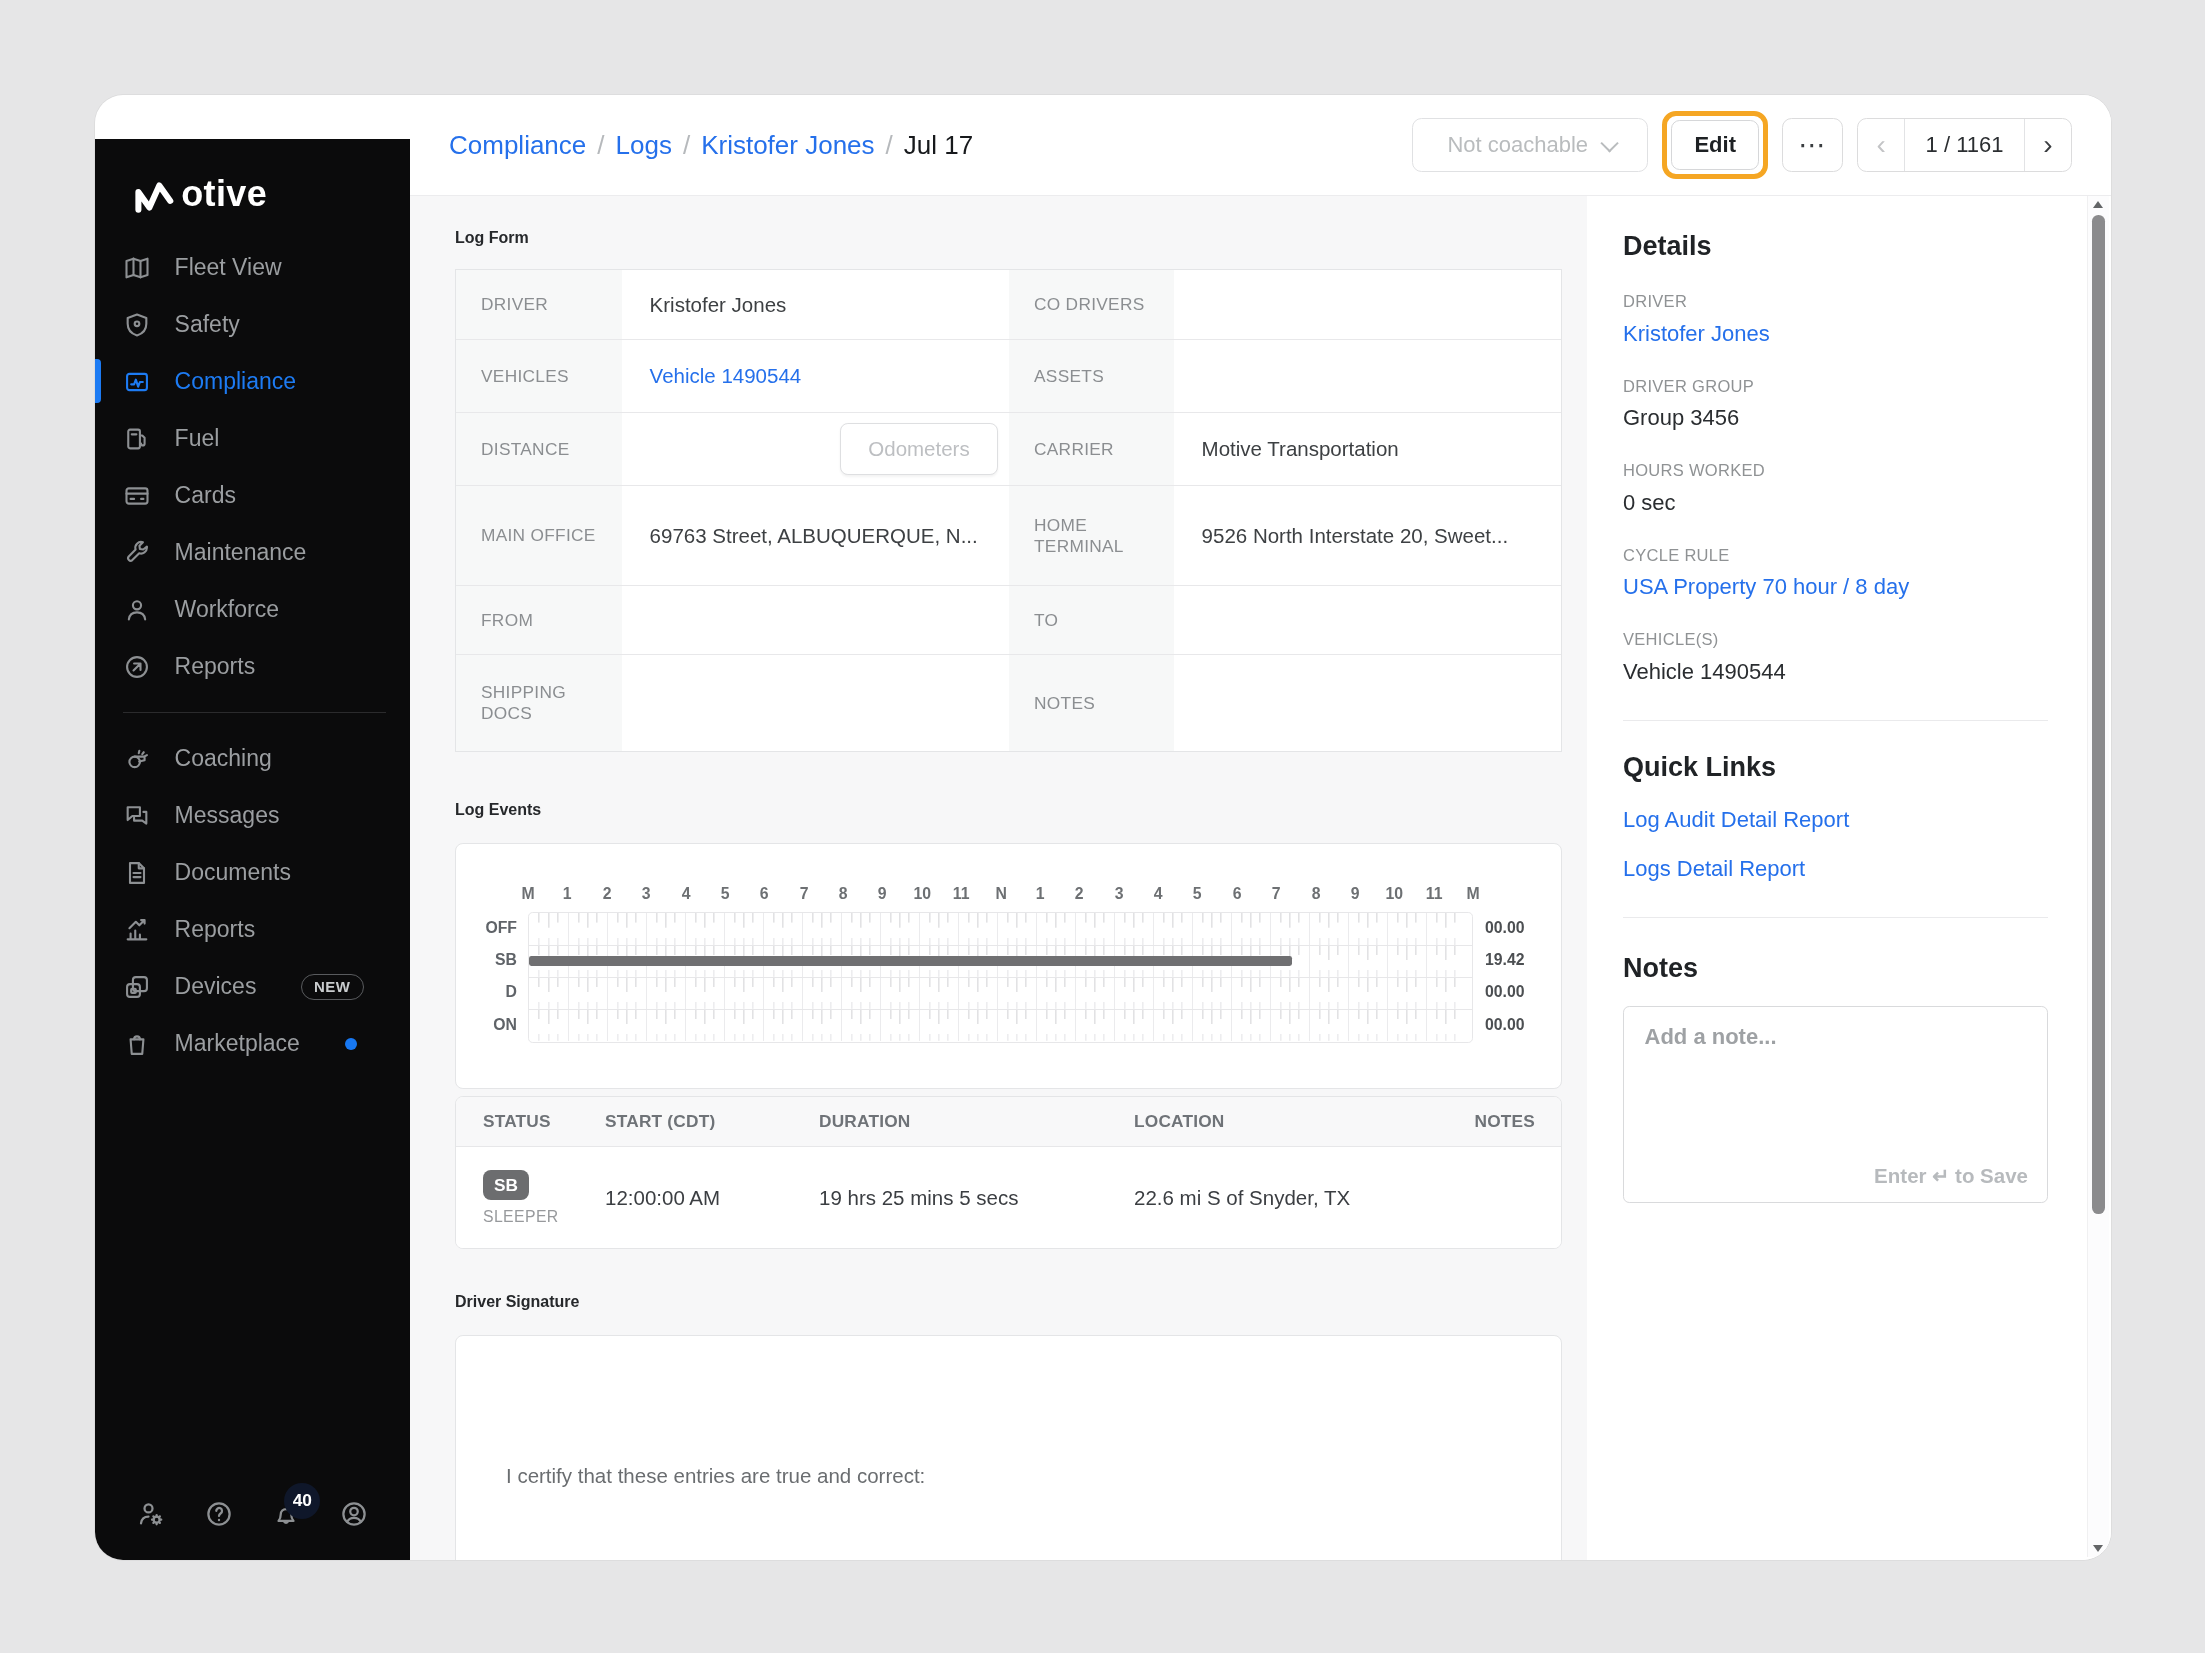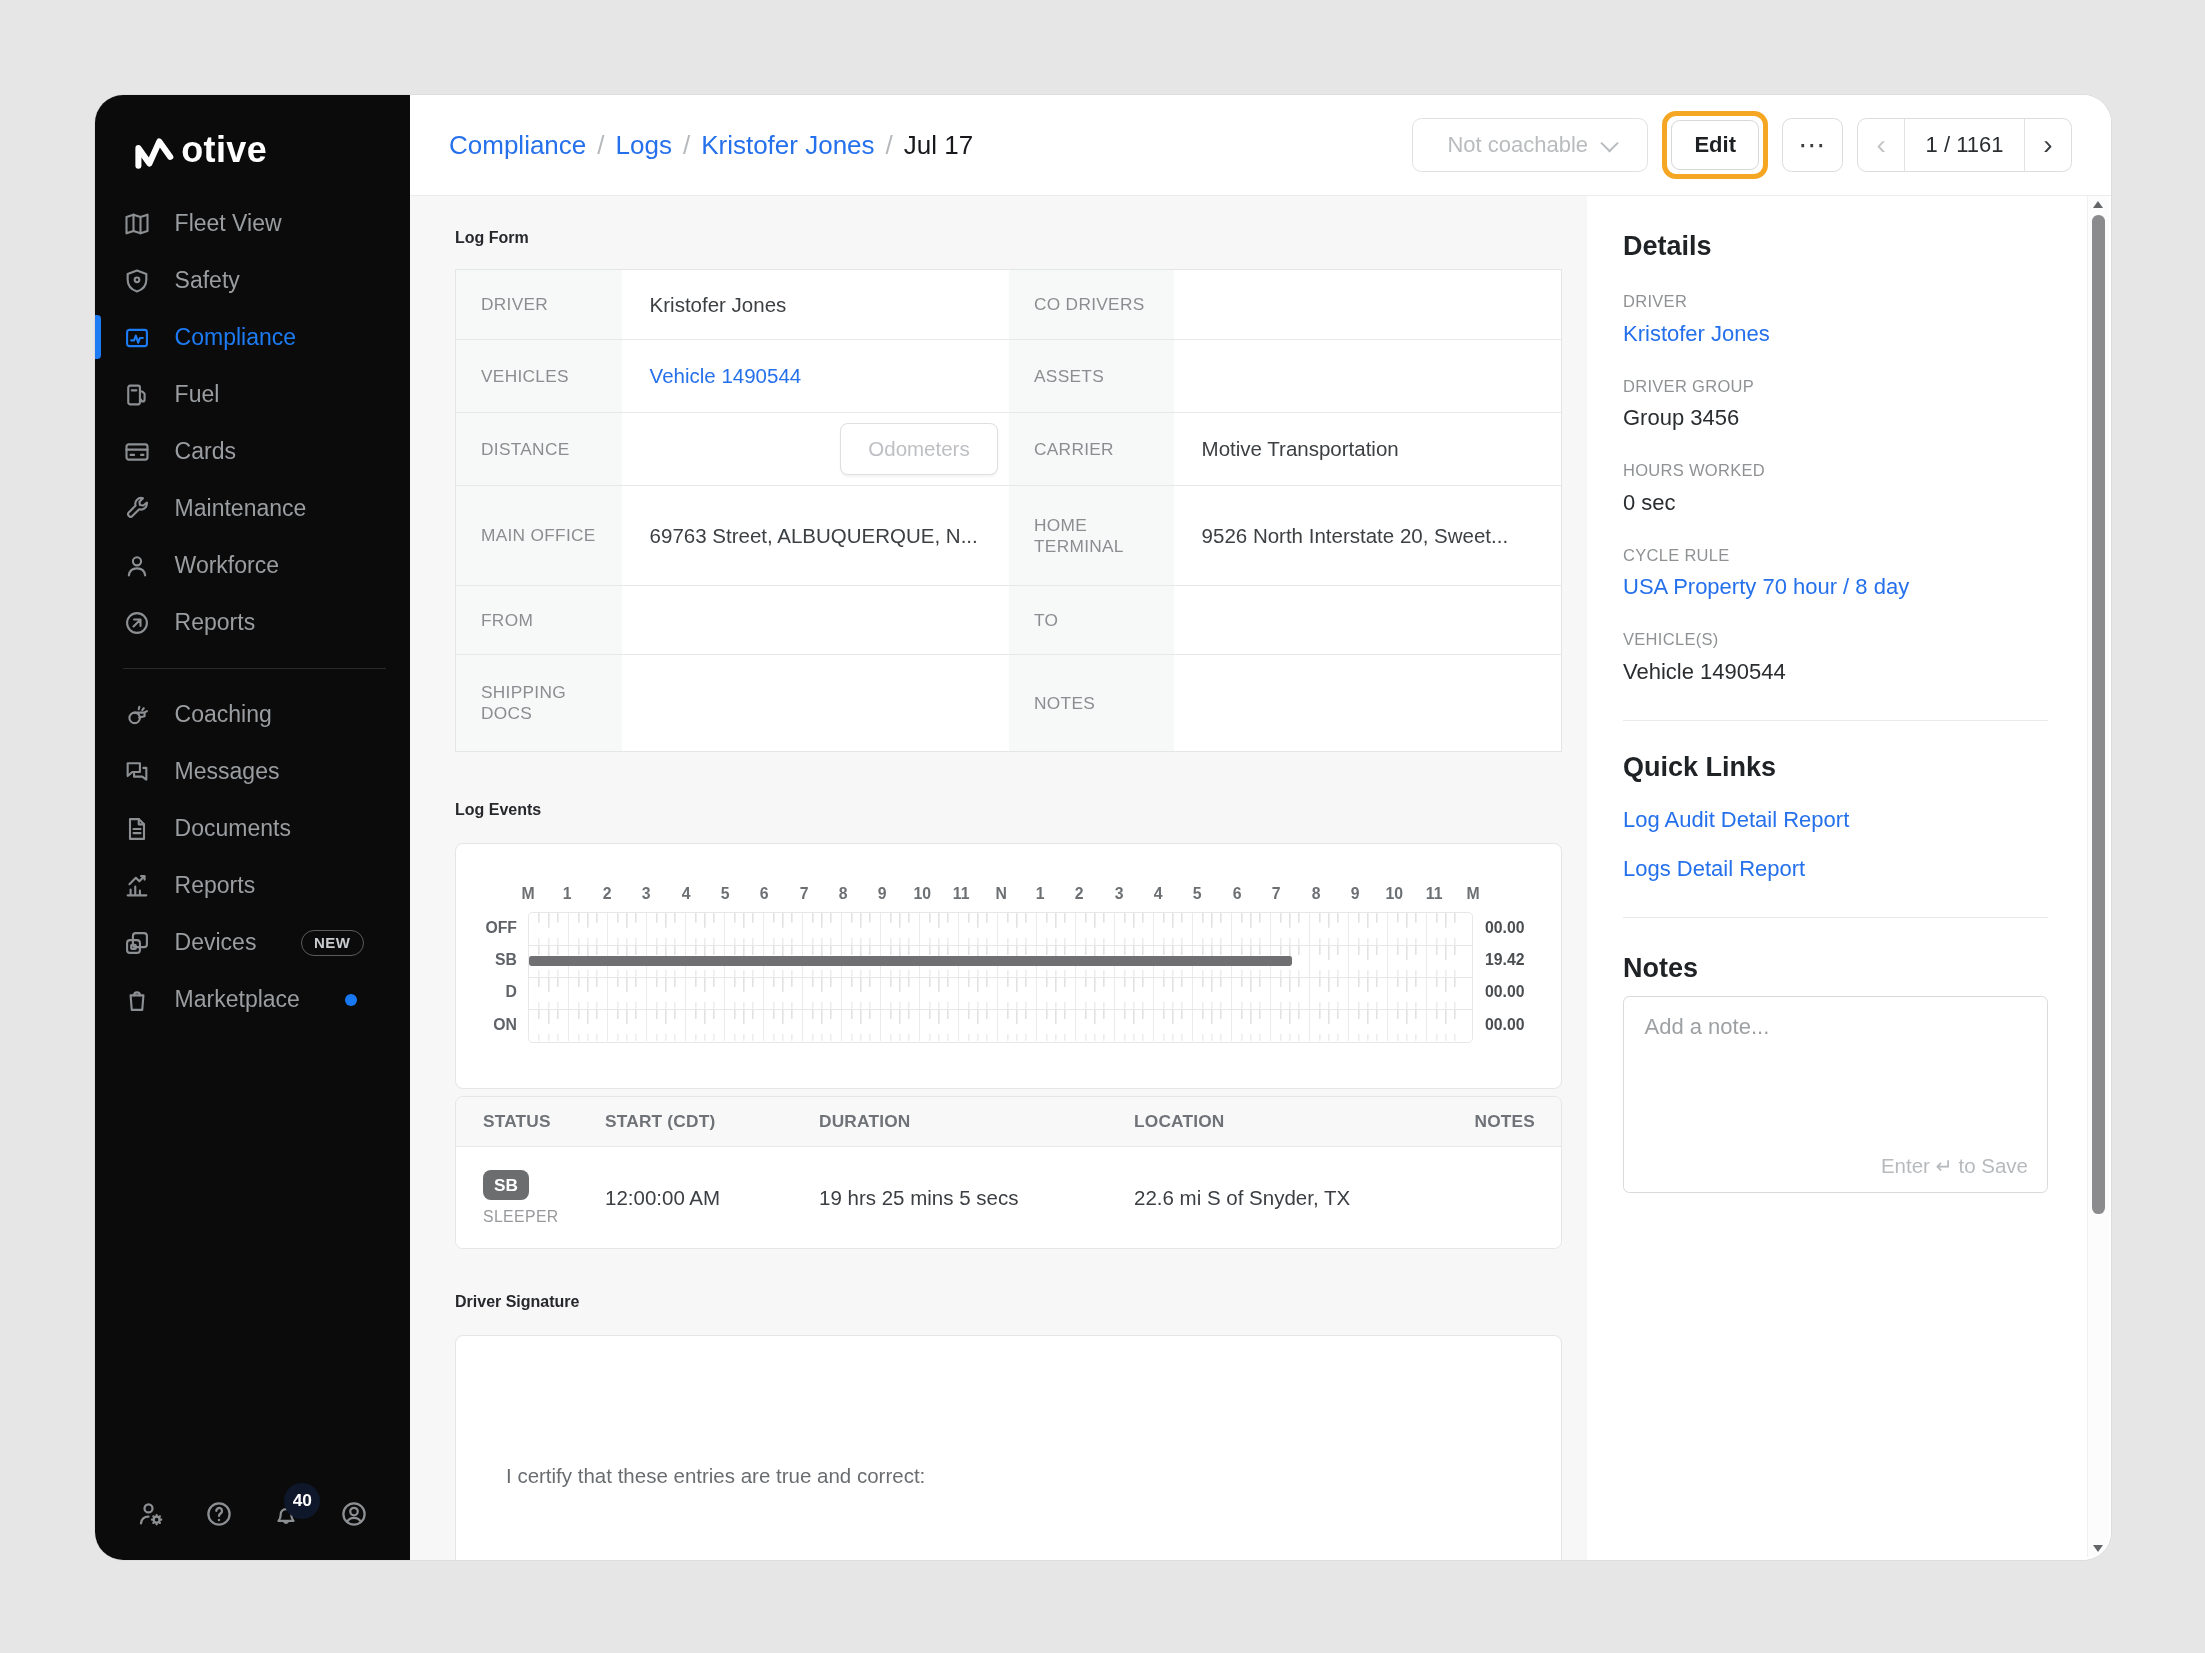--- a/index.html
+++ b/index.html
@@ -4,21 +4,21 @@
 <style>
   * { margin:0; padding:0; box-sizing:border-box; }
   html,body { width:2205px; height:1654px; overflow:hidden; }
   body { background:#e6e6e7; font-family:"Liberation Sans", sans-serif; color:#2a2d30; }
 
   .window { position:absolute; left:95px; top:95px; width:2016px; height:1465px;
             background:#fff; border-radius:28px; overflow:hidden; display:flex;
             box-shadow:0 0 0 0.8px rgba(0,0,0,.05); }
 
   
-  .sidebar { width:315px; background:#0b0b0c; position:relative; flex:0 0 315px; }
+  .sidebar { width:315px; background:#0b0b0c; position:relative; flex:0 0 315px;margin-top:44px; }
   .logo { display:flex; align-items:center; margin:36px 0 0 39px; gap:3.2px; }
   .logo svg { display:block; }
   .logo-text { color:#fff; font-size:36px; font-weight:800; letter-spacing:0.4px; transform:translateY(-2.4px); }
   .nav { margin-top:22px; }
   .nav-item { position:relative; height:57px; display:flex; align-items:center; padding-left:28px; gap:23.6px;
               font-size:23px; color:#9b9ea1; cursor:pointer; }
   .nav-item .ic { width:28px; height:28px; color:#8d9093; flex:0 0 28px; }
   .nav-item .ic svg { width:28px; height:28px; }
   .nav-item.active { color:#1d7bf3; }
   .nav-item.active .ic { color:#1d7bf3; }
@@ -131,22 +131,22 @@
   
   .panel { flex:1; background:#fff; position:relative; padding:35px 0 0 36px; min-width:0; }
   .panel-inner { width:425px; }
   .panel h2 { font-size:27px; font-weight:bold; color:#202326; }
   .dt-label { margin-top:30px; font-size:16.5px; color:#8f9294; letter-spacing:0.3px; }
   .dt-value { margin-top:9.5px; font-size:22px; color:#2a2d30; }
   .divider { border:none; border-top:0.8px solid #eaeaec; margin-top:35px; width:425px; }
   .ql-title { margin-top:31.5px; }
   .ql-link { display:block; margin-top:23.6px; font-size:22px; }
   .notes-title { margin-top:35px; }
-  .note-box { margin-top:12px; width:425px; height:197px; border:0.8px solid #d9dadc; border-radius:6.3px;
-              position:relative; background:#fff; }
+  .note-box { margin-top:22px; width:425px; height:197px; border:0.8px solid #d9dadc; border-radius:6.3px;
+              position:relative; background:#fff;font-weight:bold; }
   .note-ph { position:absolute; left:20.5px; top:17.3px; font-size:22px; color:#9ea1a4; }
   .note-hint { position:absolute; right:19px; bottom:14px; font-size:20.5px; color:#b7babd; }
 
   
   .scrollbar { position:absolute; top:101px; bottom:3.2px; right:1.6px; width:22px; background:#fcfcfd;
                border-left:0.8px solid #f0f0f1; }
   .sb-thumb { position:absolute; left:3.9px; width:12.6px; top:19px; height:999px; background:#8b8b8d;
               border-radius:6.3px; cursor:pointer; }
   .sb-up, .sb-down { position:absolute; left:4.7px; width:0; height:0; border-left:5.5px solid transparent;
                      border-right:5.5px solid transparent; cursor:pointer; }

